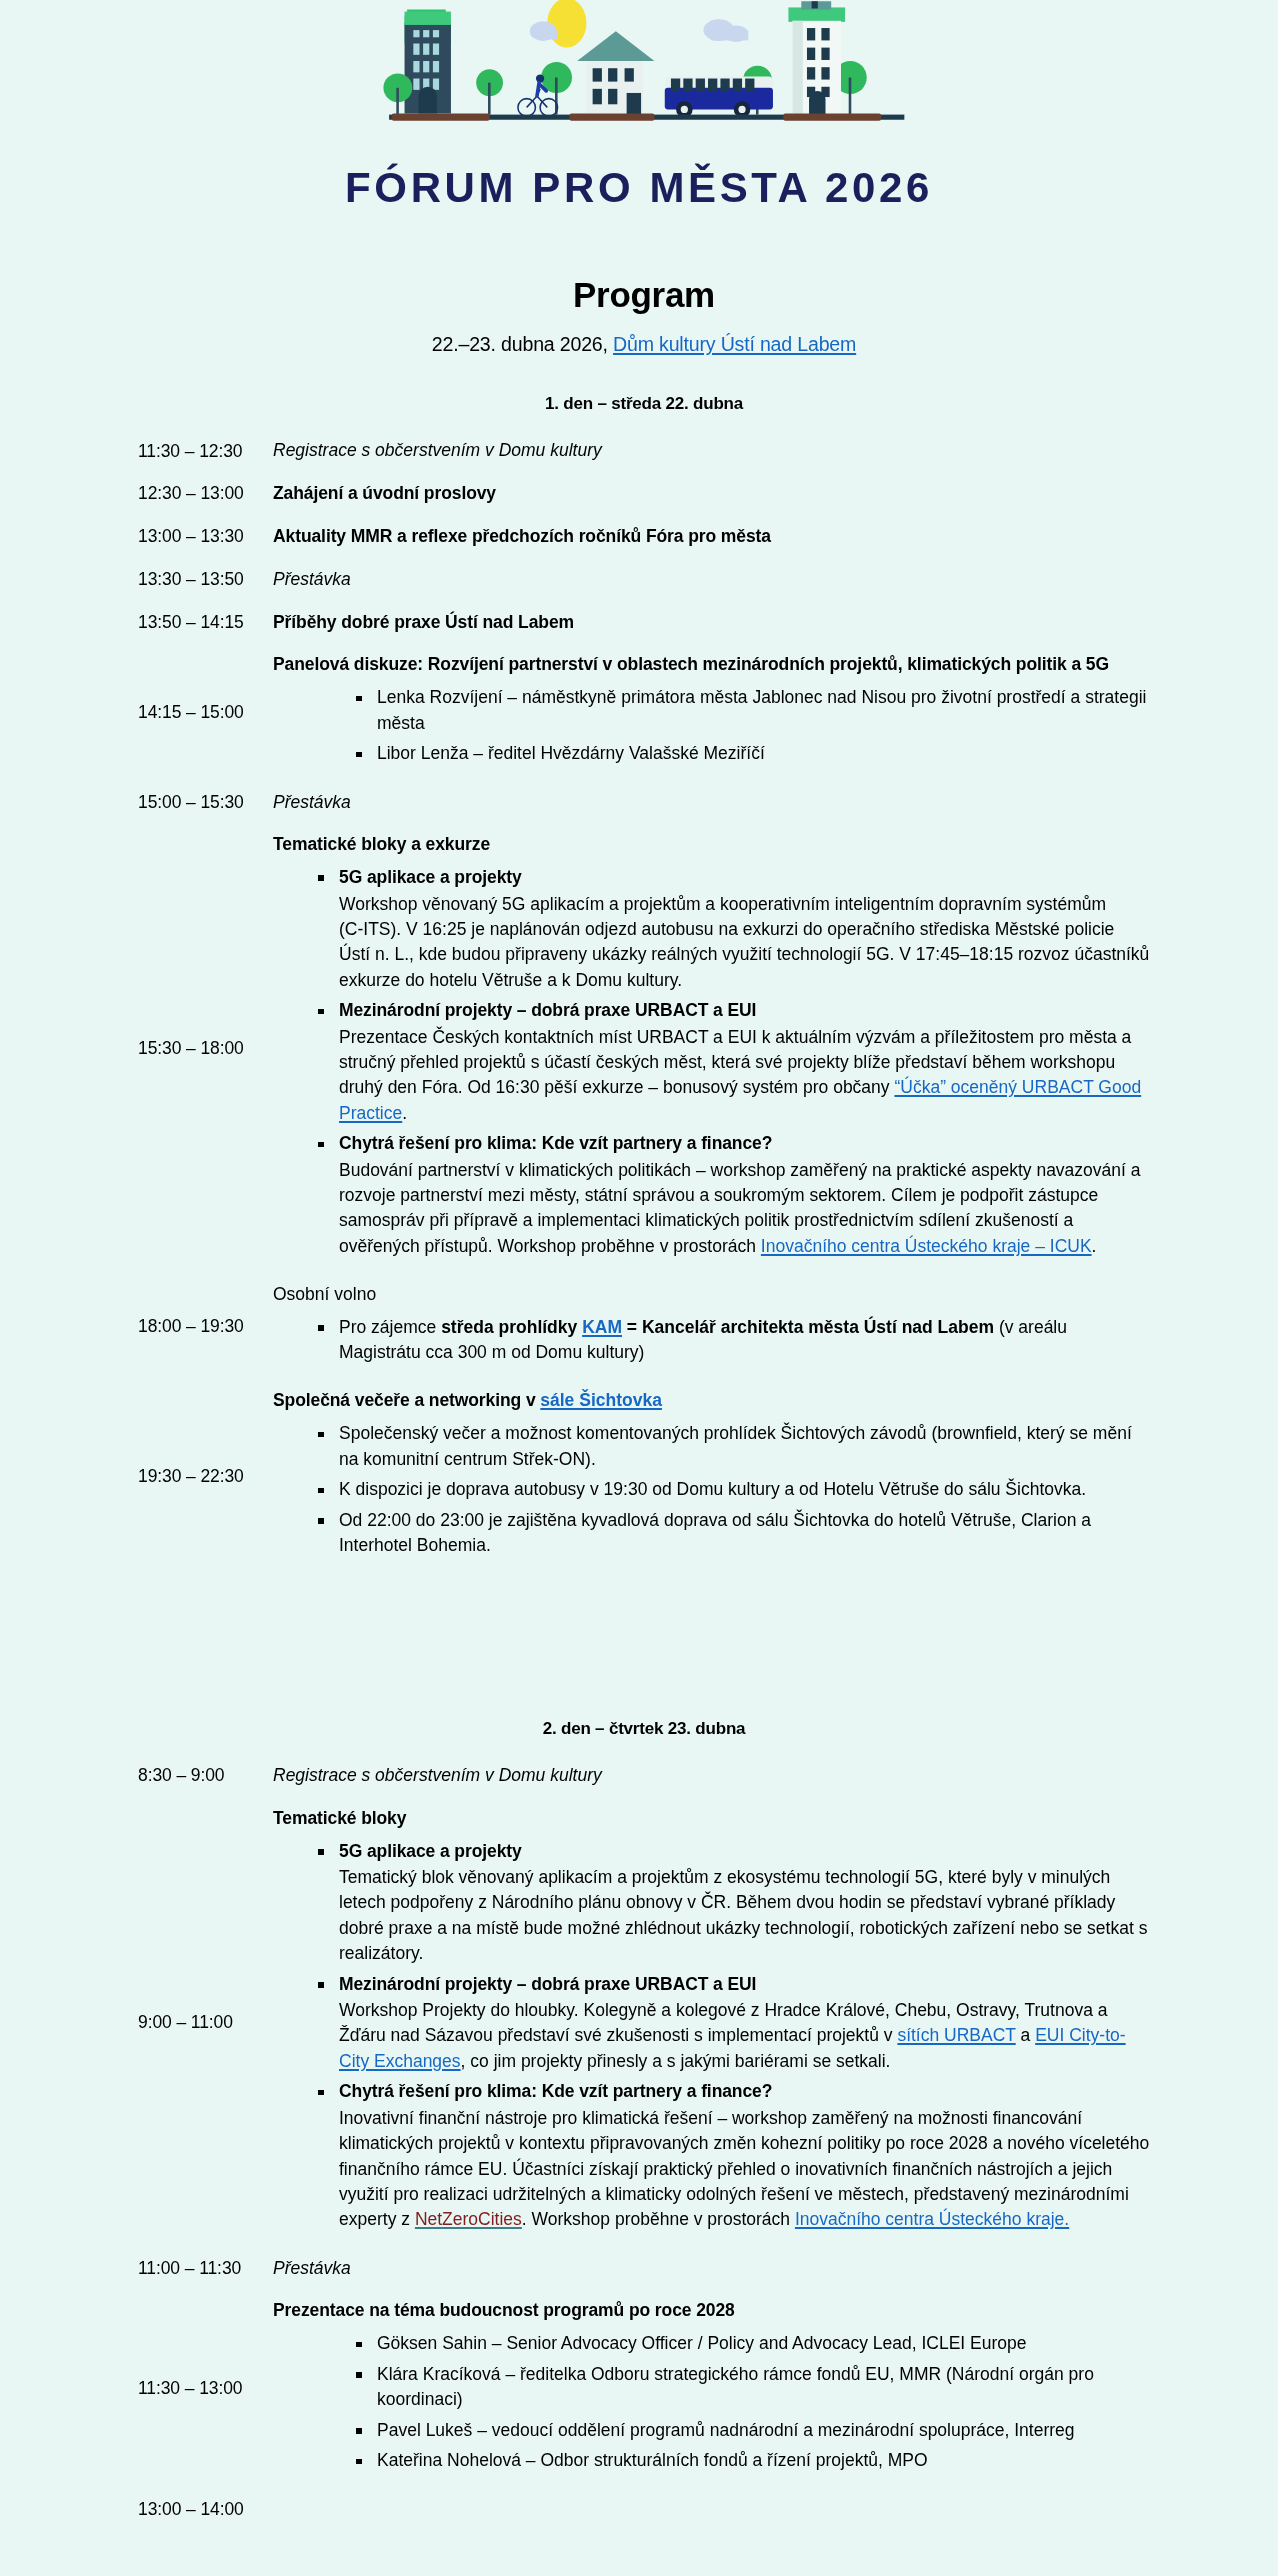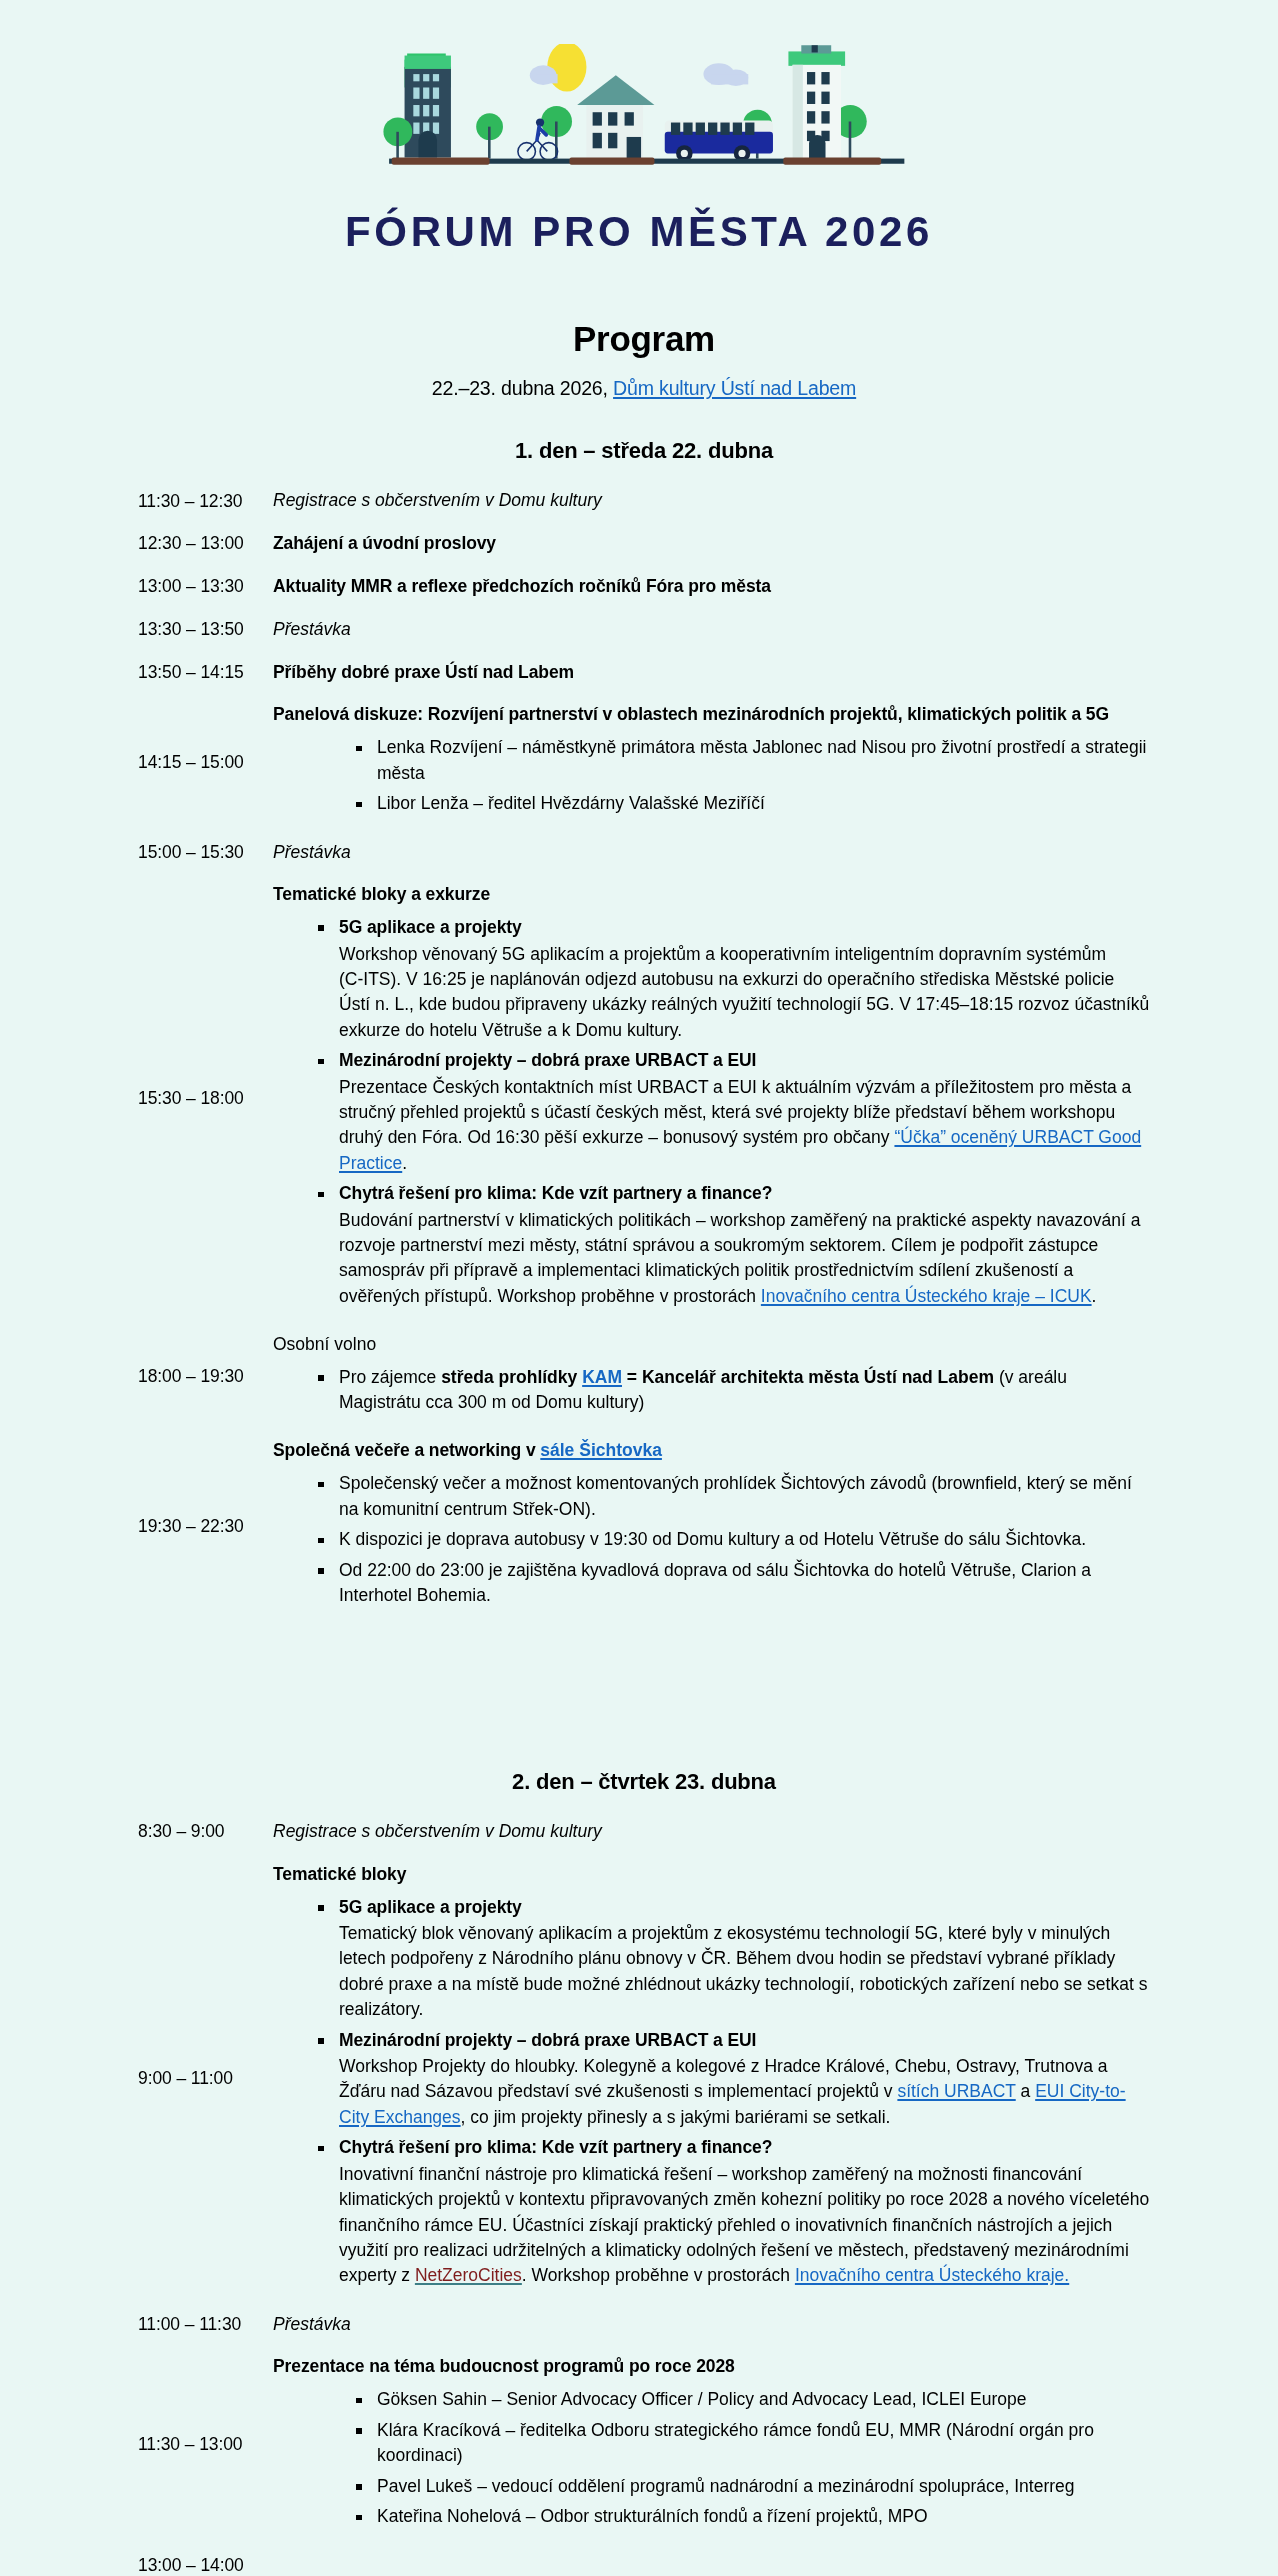--- a/index.html
+++ b/index.html
@@ -15,21 +15,20 @@
   .page {
     width: 1278px;
     min-height: 3396px;
     background: #e9f7f4;
     position: relative;
     padding: 0;
   }
 
   
   .hero {
-    padding-top: 44px;
     display: flex;
     flex-direction: column;
     align-items: center;
   }
   .cityscape { width: 608px; height: 155px; display:block; }
   .hero-title {
     margin-top: 12.4px;
     font-size: 42px;
     letter-spacing: 3.6px;
     font-weight: 700;
@@ -55,21 +54,21 @@
   }
   .prog-sub {
     text-align: center;
     font-size: 19.6px;
     margin-top: 18.5px;
     margin-bottom: 0;
     letter-spacing: -0.2px;
   }
   .day-heading {
     text-align: center;
-    font-size: 22px;
+    font-size: 17px;
     font-weight: 700;
     margin-top: 38px;
     margin-bottom: 24px;
     letter-spacing: -0.2px;
   }
   .day-heading.second { margin-top: 155px; }
 
   a.lnk {
     color: #1668c4;
     text-decoration: underline;

